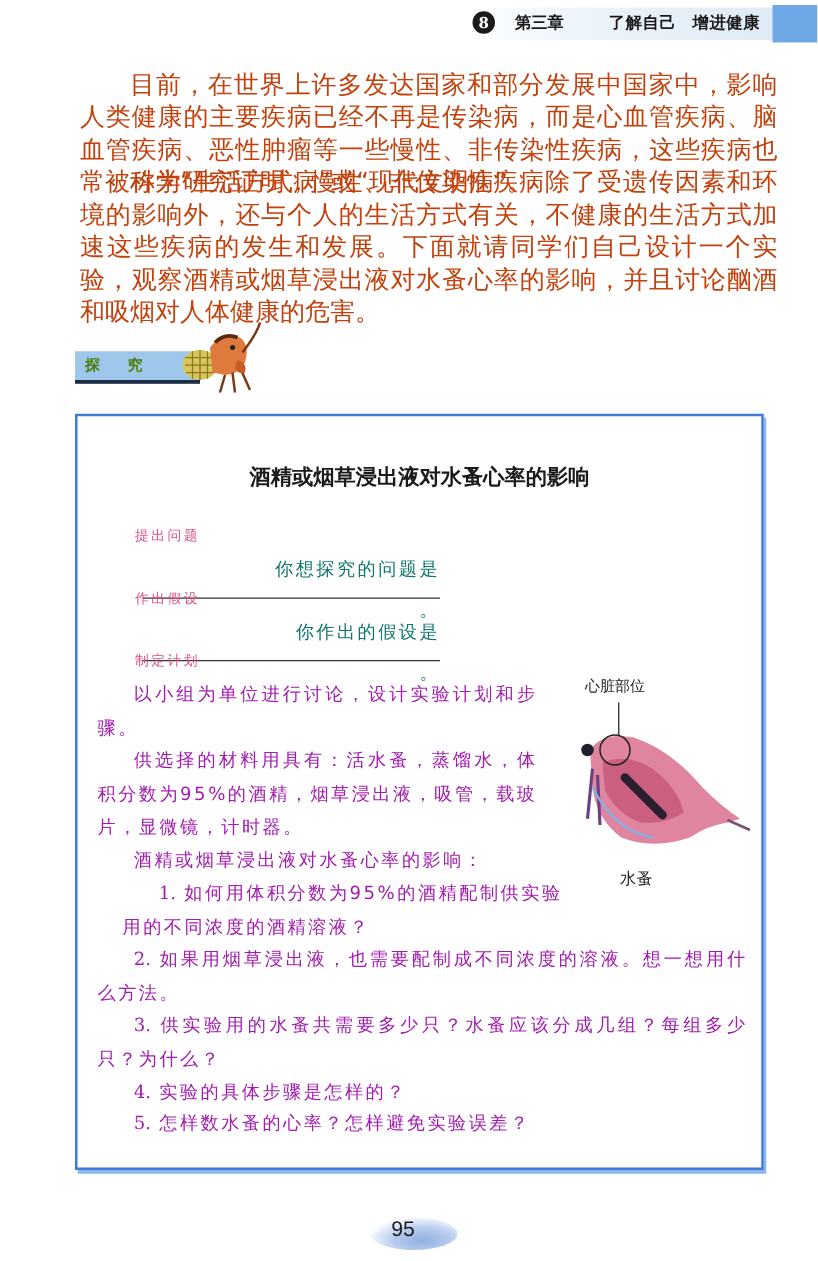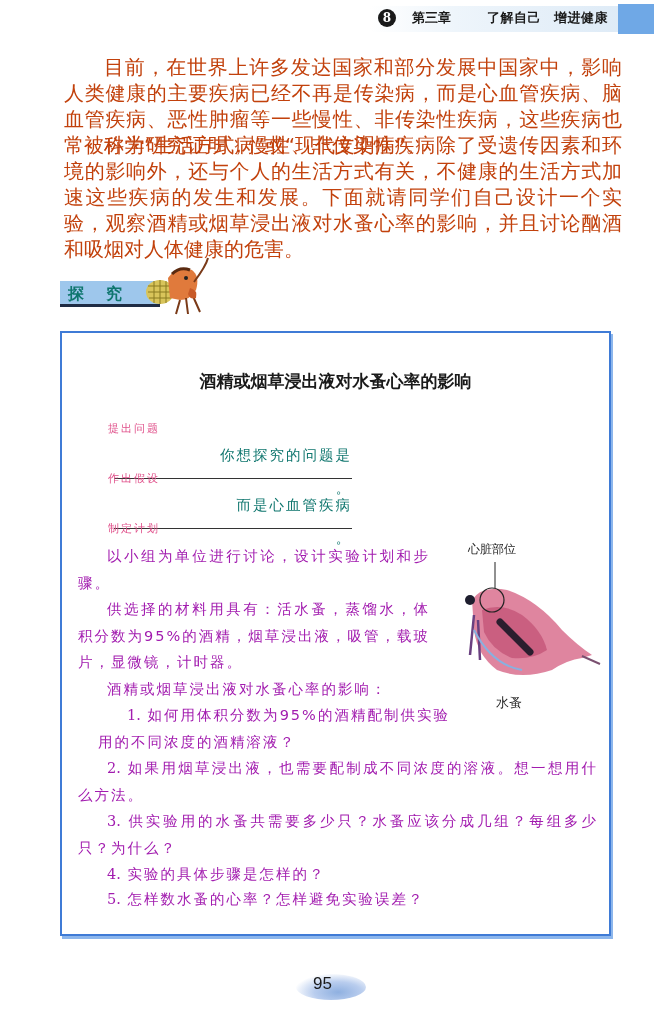--- a/index.html
+++ b/index.html
@@ -39,21 +39,21 @@
     .p1 { top: 54px; }
     .p2 { top: 132px; }
 
     
     .explore {
       position: absolute; left: 60px; top: 281px; width: 100px; height: 26px;
       background: #9ec7ec;
       border-bottom: 3px solid #1f2c44;
     }
     .explore-text {
-      position: absolute; left: 68px; top: 284px; font-size: 16px; font-weight: bold; color: #0f766e;
+      position: absolute; left: 68px; top: 284px; font-size: 12px; font-weight: bold; color: #4d7c0f;
       font-family: "DejaVu Sans", sans-serif; letter-spacing: 22px;
     }
     .mascot { position: absolute; left: 140px; top: 256px; width: 72px; height: 62px; }
 
     
     .box {
       position: absolute; left: 60px; top: 331px; width: 551px; height: 605px;
       border: 2px solid #3f7bd6;
       box-shadow: 2px 3px 0 #8cb6ec;
       background: #fff;
@@ -134,21 +134,21 @@
 
 <div class="pink" style="top:421px;">提出问题</div>
 <div class="q-line" style="top:446px;">
   <span>你想探究的问题是</span>
   <span class="blank" style="width:238px;"></span>
   <span class="period">。</span>
 </div>
 
 <div class="pink" style="top:471px;">作出假设</div>
 <div class="q-line" style="top:496px;">
-  <span>而是心血管疾病</span>
+  <span>你作出的假设是</span>
   <span class="blank" style="width:238px;"></span>
   <span class="period">。</span>
 </div>
 
 <div class="pink" style="top:521px;">制定计划</div>
 
 <p class="plan indent" style="top:543px; width:352px;">以小组为单位进行讨论，设计实验计划和步骤。</p>
 <p class="plan indent" style="top:596px; width:352px;">供选择的材料用具有：活水蚤，蒸馏水，体积分数为95%的酒精，烟草浸出液，吸管，载玻片，显微镜，计时器。</p>
 <p class="plan indent" style="top:676px; width:352px;">酒精或烟草浸出液对水蚤心率的影响：</p>
 

